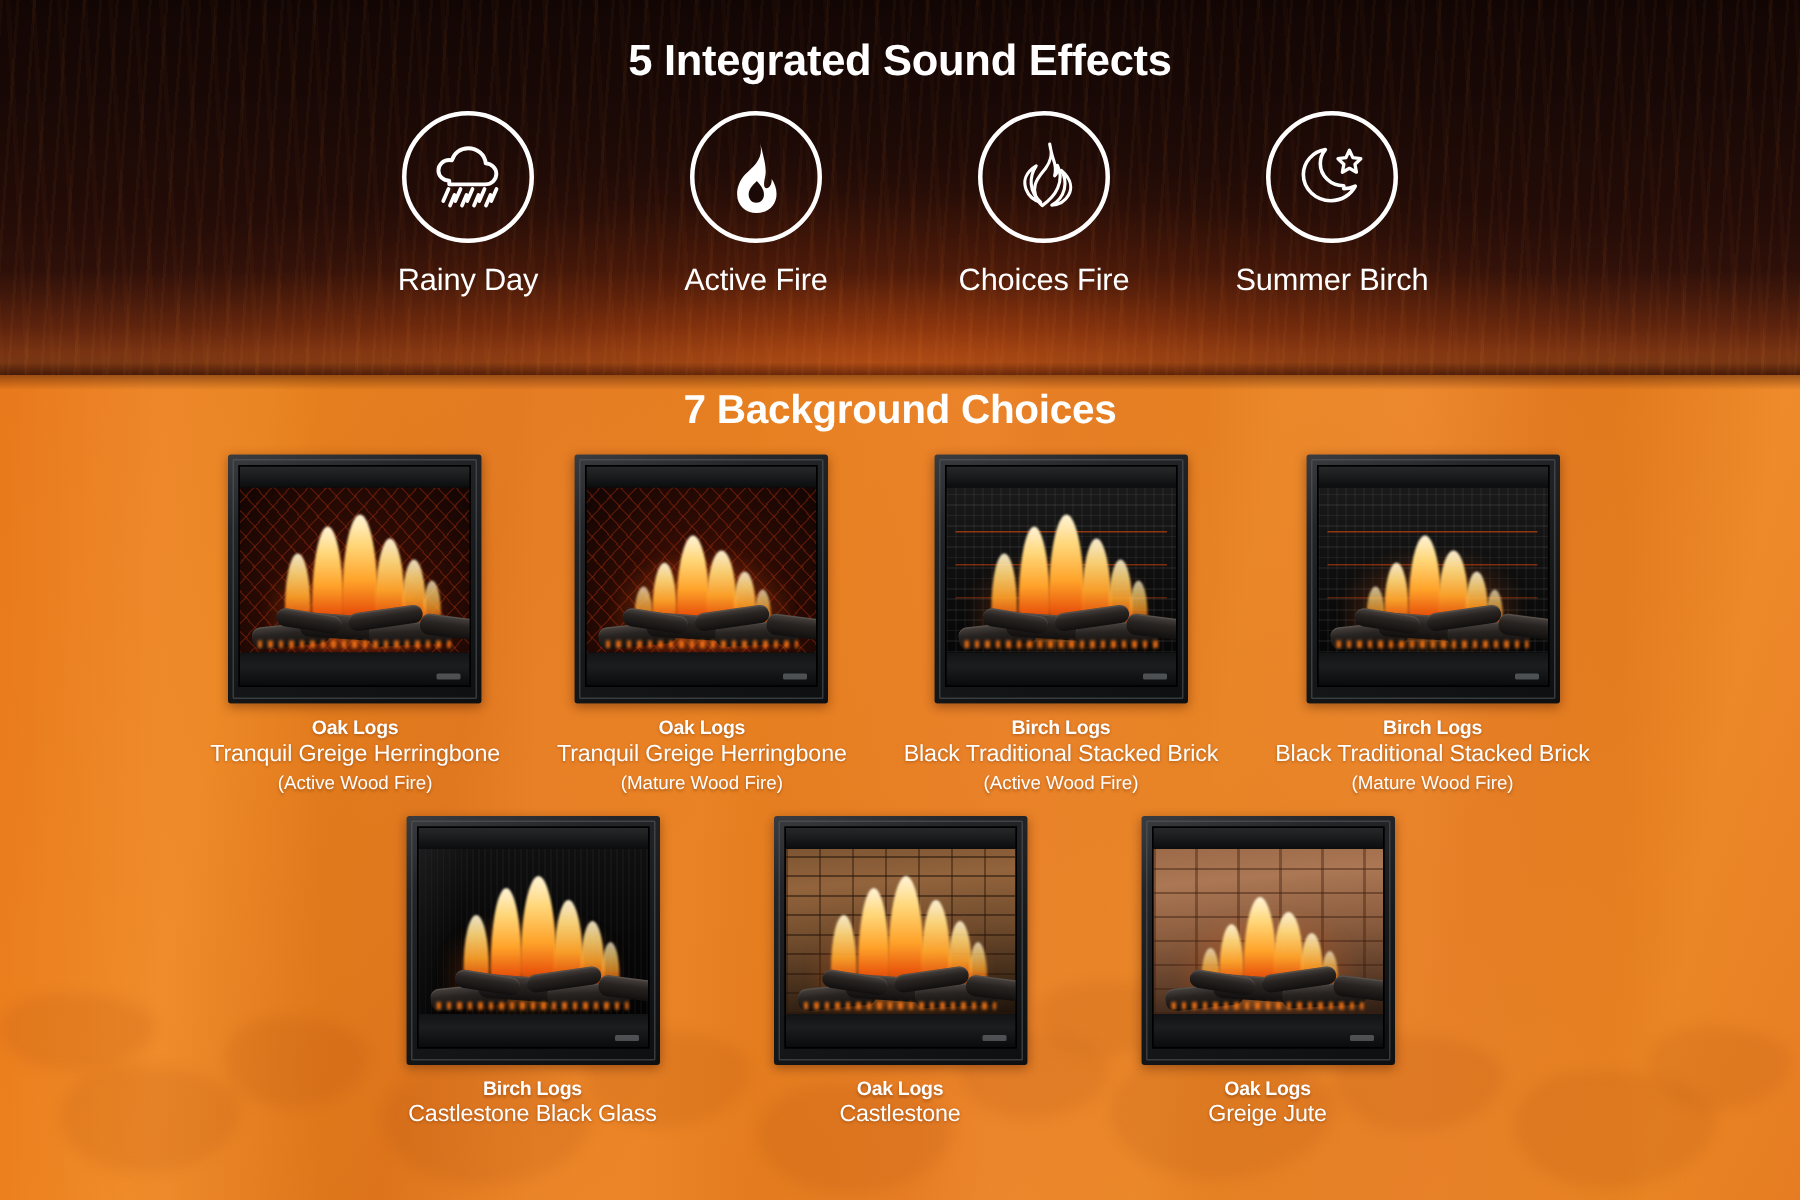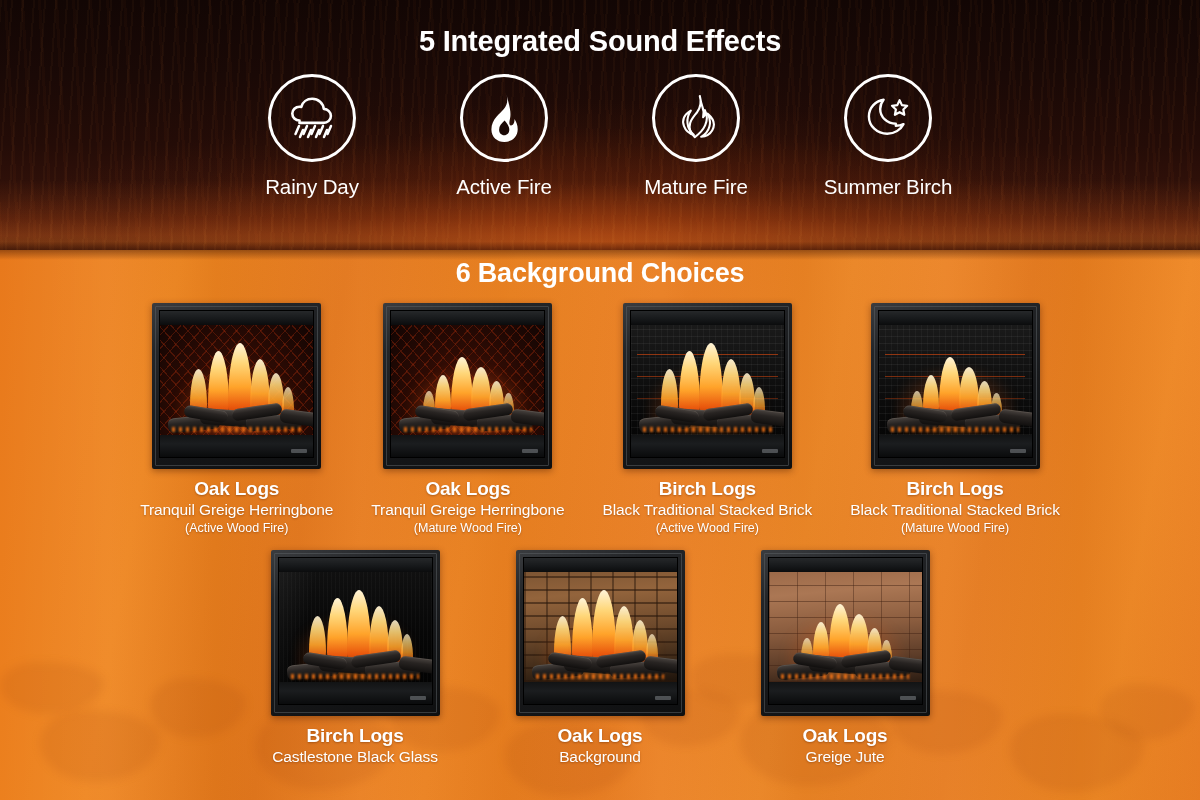--- a/index.html
+++ b/index.html
@@ -299,21 +299,21 @@
     position: absolute;
     left: 8%; right: 8%; bottom: 3px;
     height: 5px;
     background:
       repeating-linear-gradient(90deg, rgba(255,120,20,0.85) 0px, rgba(255,120,20,0.85) 3px, rgba(0,0,0,0) 3px, rgba(0,0,0,0) 7px);
     filter: blur(1.1px);
   }
 
   
   .caption { text-align: center; margin-top: 9px; color: #ffffff; text-shadow: 0 1px 2px rgba(90,35,5,0.40); }
-  .cap-title { font-size: 19px; font-weight: bold; line-height: 1.15; letter-spacing: -0.2px; }
+  .cap-title { font-size: 13px; font-weight: bold; line-height: 1.15; letter-spacing: -0.2px; }
   .cap-sub   { font-size: 15.5px; font-weight: 400; line-height: 1.2; margin-top: 1px; letter-spacing: -0.1px; }
   .cap-note  { font-size: 12.5px; font-weight: 400; line-height: 1.2; margin-top: 2px; }
 </style>
 </head>
 <body>
 
 <div id="poster">
 
   <section class="sound-section">
     <h1 class="sound-title">5 Integrated Sound Effects</h1>
@@ -354,21 +354,21 @@
       <div class="icon-item">
         <div class="icon-circle">
           <svg width="44" height="50" viewBox="0 0 44 50" aria-hidden="true">
             <g fill="none" stroke="#ffffff" stroke-width="2.1" stroke-linejoin="round" stroke-linecap="round">
               <path d="M25.8 3c2.3 7.5.3 12.1-2.8 16.3-2.6 3.4-5.6 6.4-6.8 10.6-1.5 5.1.5 10.6 4.6 14.2 4.7-3.4 8.3-7.2 10.3-11.7 2.3-5.2 2.1-10.8-.2-15.2.5 3.2-.2 5.6-1.8 7 .9-3.6.6-7.2-.8-10.9-1-2.7-1.7-5.6-2.5-10.3z"></path>
               <path d="M16.8 17.6c-2.6 3.9-3.7 8-3.3 12.2.4 4.6 2.7 8.8 6.3 12-4.6-1.2-8.2-4.4-9.8-8.7-1.9-5.1-.5-11.1 6.8-15.5z"></path>
               <path d="M33.5 20.6c2.5 4.1 3.1 8.4 2 12.6-1.2 4.6-4.2 8.2-8.3 10.6 4.8-.3 8.9-2.7 11.1-6.6 2.6-4.6 2.1-10.8-4.8-16.6z"></path>
             </g>
           </svg>
         </div>
-        <div class="icon-label">Mature Fire</div>
+        <div class="icon-label">Choices Fire</div>
       </div>
 
       <div class="icon-item">
         <div class="icon-circle">
           <svg width="52" height="50" viewBox="0 0 52 50" aria-hidden="true">
             <path fill="none" stroke="#ffffff" stroke-width="2.4" stroke-linejoin="round" d="M33.8 30.8c-8.6 0-15.6-6.6-15.6-14.8 0-3.5 1.3-6.8 3.4-9.3C13.2 8 6.9 15 6.9 23.4c0 9.6 8.2 17.4 18.3 17.4 7.2 0 13.4-4 16.3-9.7-2.3 1.1-4.9 1.7-7.7 1.7z"></path>
             <path fill="none" stroke="#ffffff" stroke-width="2.2" stroke-linejoin="round" d="M37.6 7.2l2.3 4.9 5.3.7-3.9 3.7 1 5.3-4.7-2.6-4.7 2.6 1-5.3-3.9-3.7 5.3-.7z"></path>
           </svg>
         </div>
         <div class="icon-label">Summer Birch</div>
@@ -389,21 +389,21 @@
       <span style="left:640px; bottom:54px;  width:100px; height:58px;"></span>
       <span style="left:740px; bottom:14px;  width:150px; height:84px;"></span>
       <span style="left:890px; bottom:46px;  width:112px; height:64px;"></span>
       <span style="left:1010px;bottom:8px;   width:134px; height:78px;"></span>
       <span style="left:1100px;bottom:60px;  width:94px;  height:56px;"></span>
       <span style="left:0px;   bottom:86px;  width:104px; height:52px;"></span>
       <span style="left:320px; bottom:92px;  width:118px; height:54px;"></span>
       <span style="left:690px; bottom:96px;  width:108px; height:50px;"></span>
     </div>
 
-    <h2 class="bg-title">6 Background Choices</h2>
+    <h2 class="bg-title">7 Background Choices</h2>
 
     <div class="grid-row row-one">
         <div class="card">
           <div class="fireplace">
             <div class="fp-window">
               <div class="fp-back back-herringbone"></div>
               <div class="fp-fire">
                 <div class="glow"></div>
                 <span class="flame" style="left: 30px; width: 17px; height: 50px; opacity: 0.92;"></span>
                 <span class="flame tall" style="left: 48px; width: 21px; height: 68px; opacity: 1;"></span>
@@ -587,21 +587,21 @@
                 <span class="log" style="left: 72px; bottom: 17px; width: 50px; height: 12px; transform: rotate(-8deg);"></span>
                 <div class="embers-line"></div>
               </div>
               <div class="fp-header"></div>
               <div class="fp-footer"></div>
             </div>
             <div class="fp-bezel"></div>
           </div>
           <div class="caption">
             <div class="cap-title">Oak Logs</div>
-            <div class="cap-sub">Background</div>
+            <div class="cap-sub">Castlestone</div>
           </div>
         </div>
         <div class="card">
           <div class="fireplace">
             <div class="fp-window">
               <div class="fp-back back-serenejute"></div>
               <div class="fp-fire">
                 <div class="glow"></div>
                 <span class="flame" style="left: 44px; width: 16px; height: 44px; opacity: 0.95;"></span>
                 <span class="flame tall" style="left: 60px; width: 22px; height: 62px; opacity: 1;"></span>

